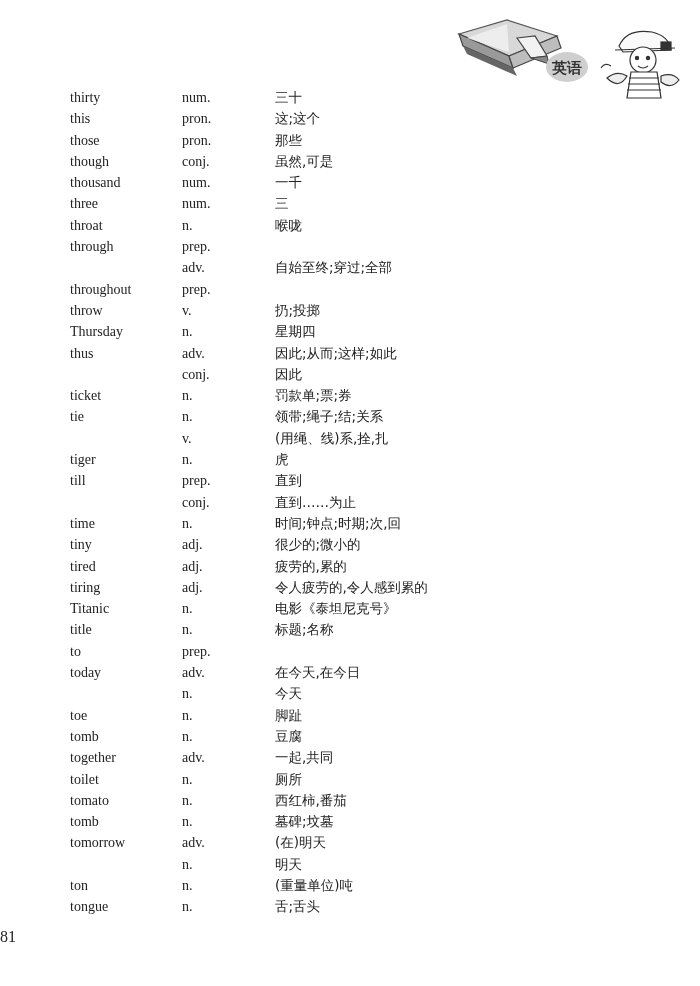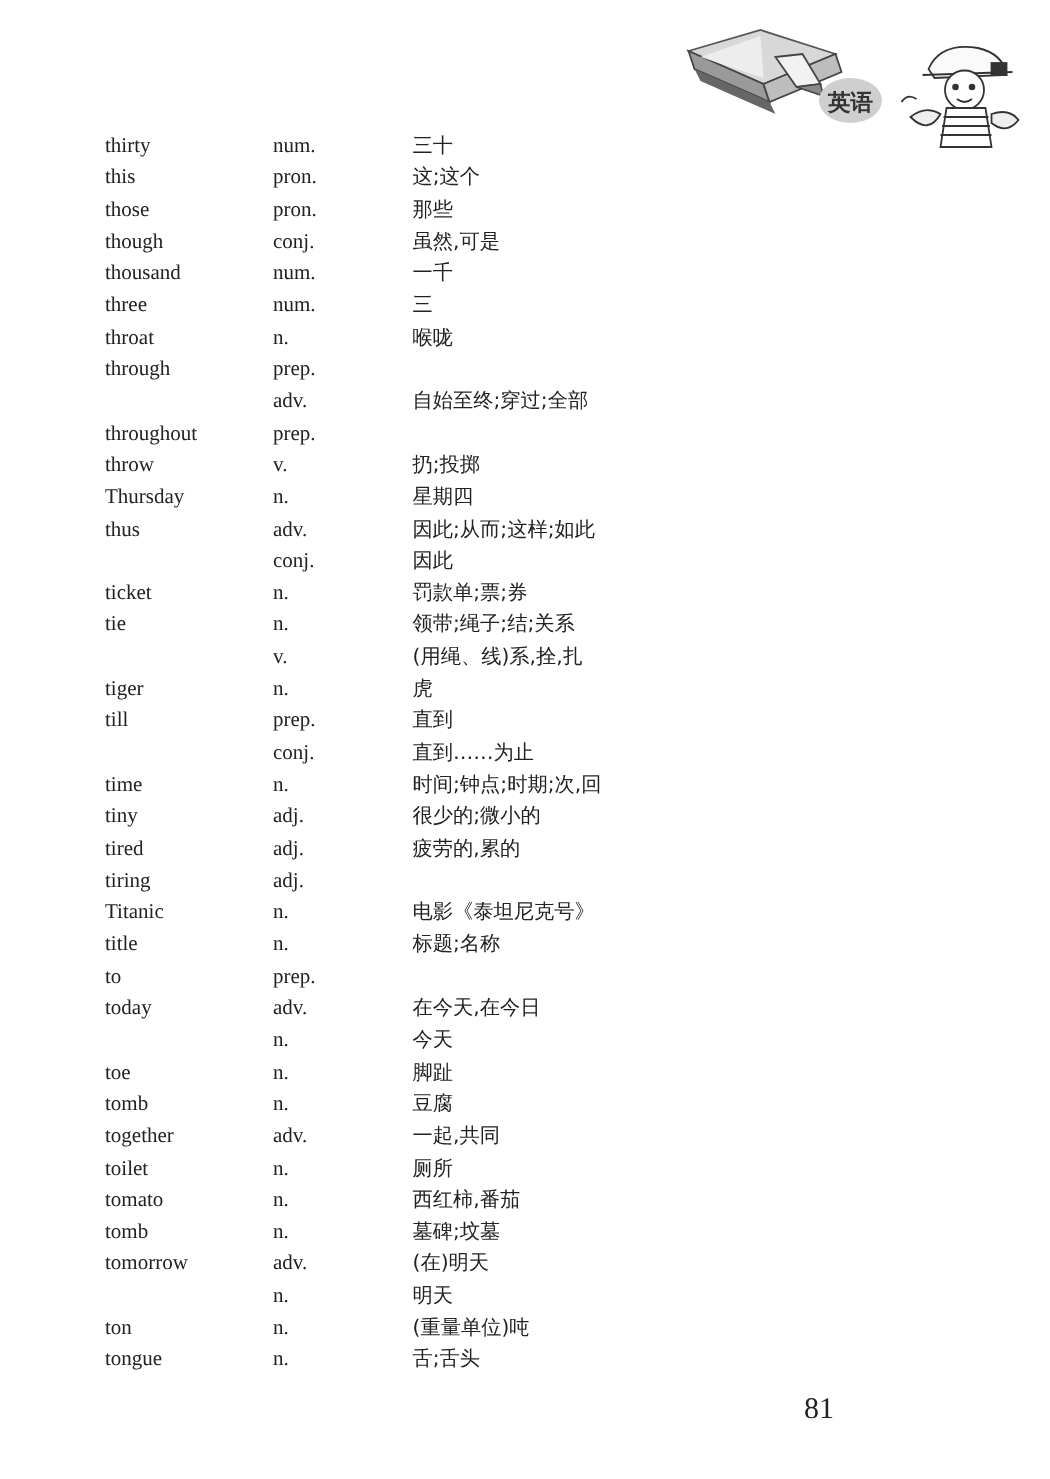--- a/index.html
+++ b/index.html
@@ -5,22 +5,22 @@
     html, body { margin: 0; padding: 0; background: #ffffff; }
     body { width: 700px; height: 986px; position: relative; overflow: hidden;
            font-family: "Liberation Serif", "DejaVu Serif", serif; color: #222; }
     .header-art { position: absolute; left: 447px; top: 0; width: 265px; height: 85px; margin-top: 16px; }
     .vocab { position: absolute; left: 70px; top: 87px; width: 600px; }
     .row { position: relative; height: 21.3px; line-height: 21.3px; font-size: 14px; }
     .word { position: absolute; left: 0; top: 0; }
     .pos { position: absolute; left: 112px; top: 0; }
     .meaning { position: absolute; left: 193px; top: 0; white-space: nowrap;
                font-family: "DejaVu Sans", sans-serif; font-size: 13.5px; margin-left: 12px; }
-    .page-number { position: absolute; left: 0; width: 556px; top: 928px; text-align: right;
-                   font-size: 20px; }
+    .page-number { position: absolute; left: 0; width: 556px; top: 928px; text-align: left;
+                   font-size: 16px; }
   </style>
 </head>
 <body>
 
 <div class="header-art">
   <svg width="265" height="85" viewBox="0 0 265 85" xmlns="http://www.w3.org/2000/svg">
     <g>
       <polygon points="12,18 60,4 110,20 62,40" fill="#d8d8d8" stroke="#555" stroke-width="1.2"></polygon>
       <polygon points="12,18 62,40 66,52 16,30" fill="#9a9a9a" stroke="#444" stroke-width="1.2"></polygon>
       <polygon points="62,40 110,20 114,32 66,52" fill="#bdbdbd" stroke="#444" stroke-width="1.2"></polygon>
@@ -162,20 +162,21 @@
       <span class="meaning">很少的;微小的</span>
     </div>
   <div class="row">
       <span class="word">tired</span>
       <span class="pos">adj.</span>
       <span class="meaning">疲劳的,累的</span>
     </div>
   <div class="row">
       <span class="word">tiring</span>
       <span class="pos">adj.</span>
+      <span class="meaning">令人疲劳的,令人感到累的</span>
     </div>
   <div class="row">
       <span class="word">Titanic</span>
       <span class="pos">n.</span>
       <span class="meaning">电影《泰坦尼克号》</span>
     </div>
   <div class="row">
       <span class="word">title</span>
       <span class="pos">n.</span>
       <span class="meaning">标题;名称</span>

